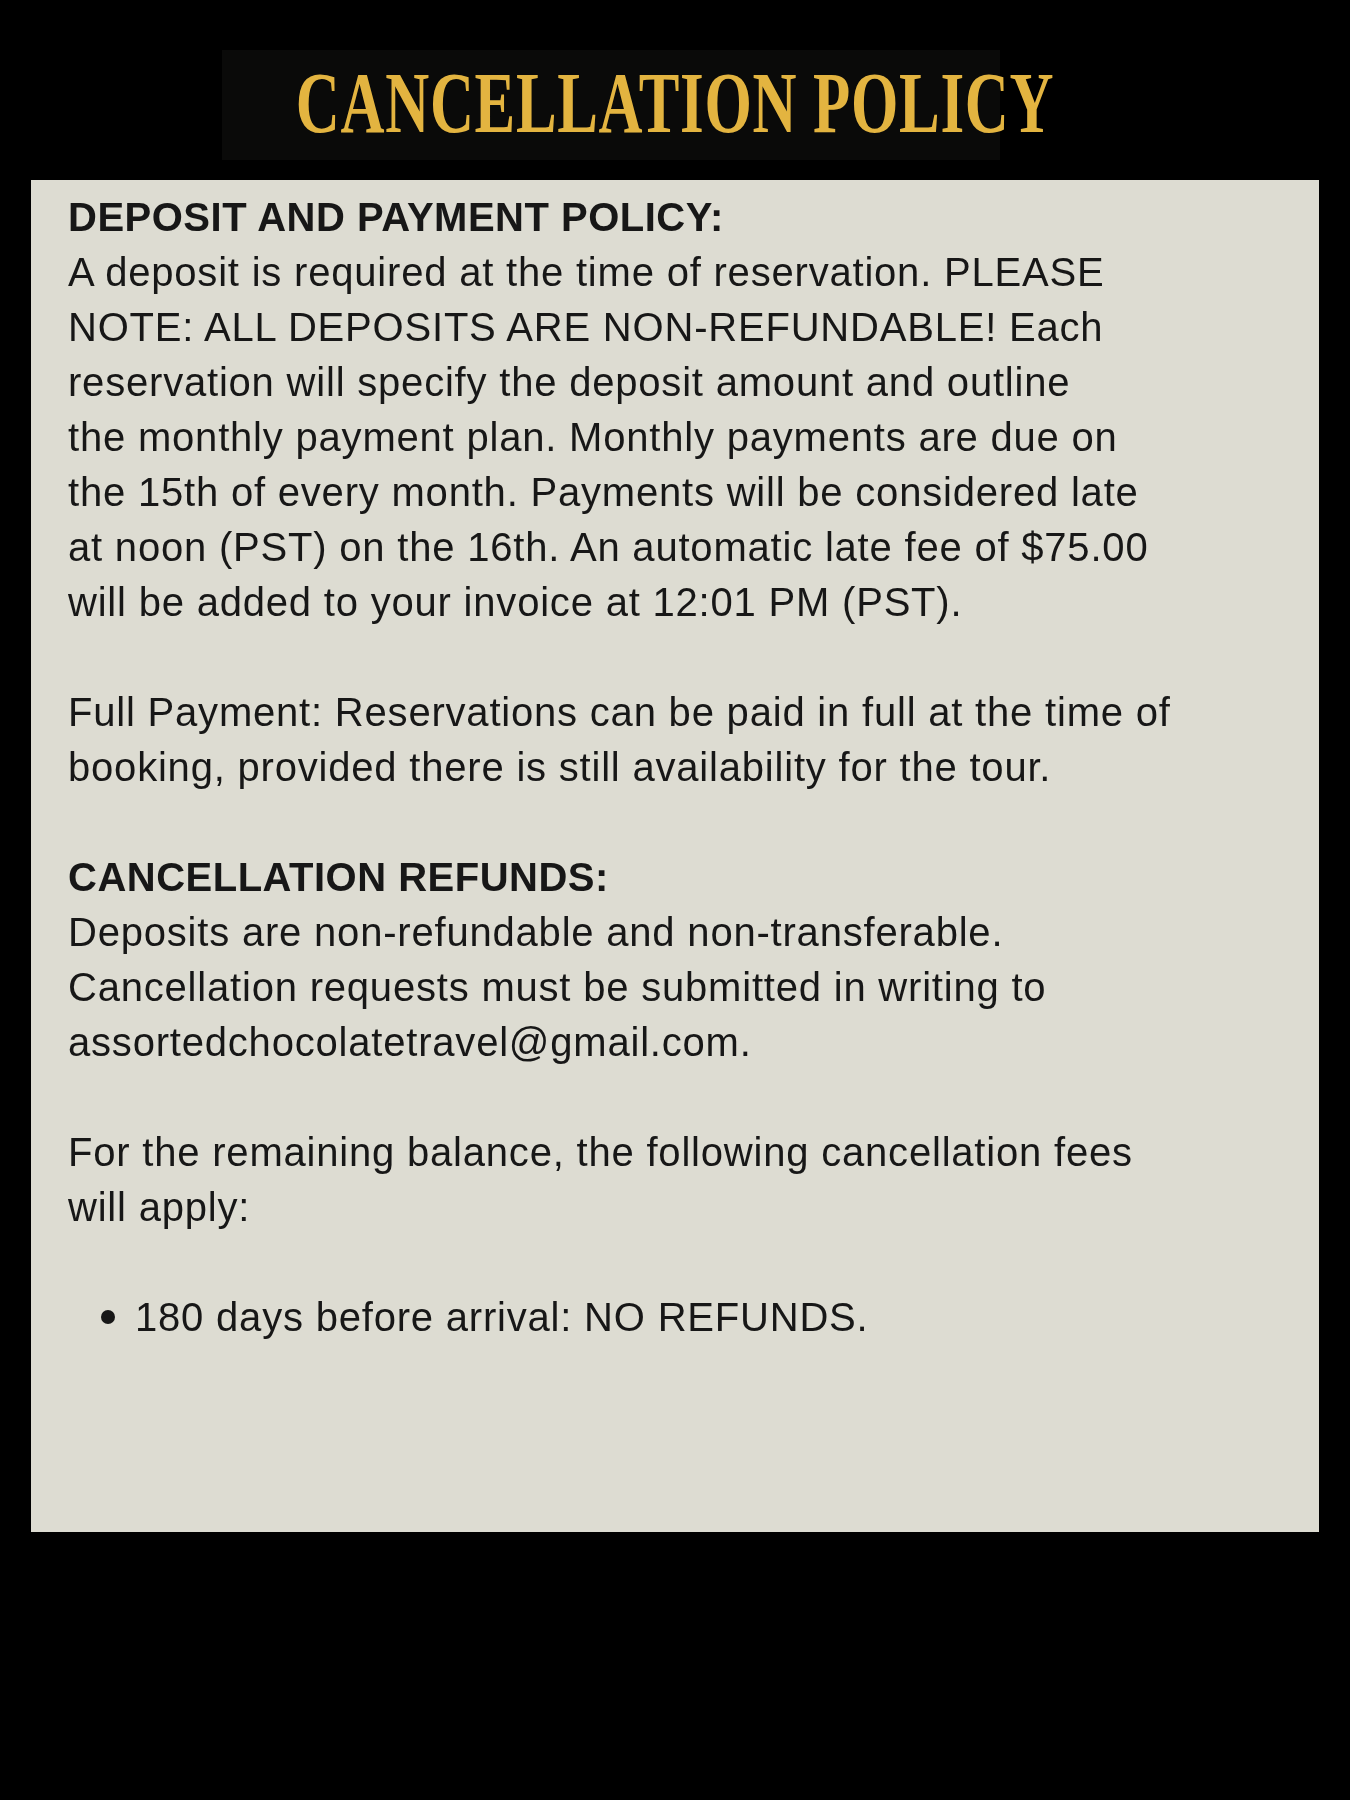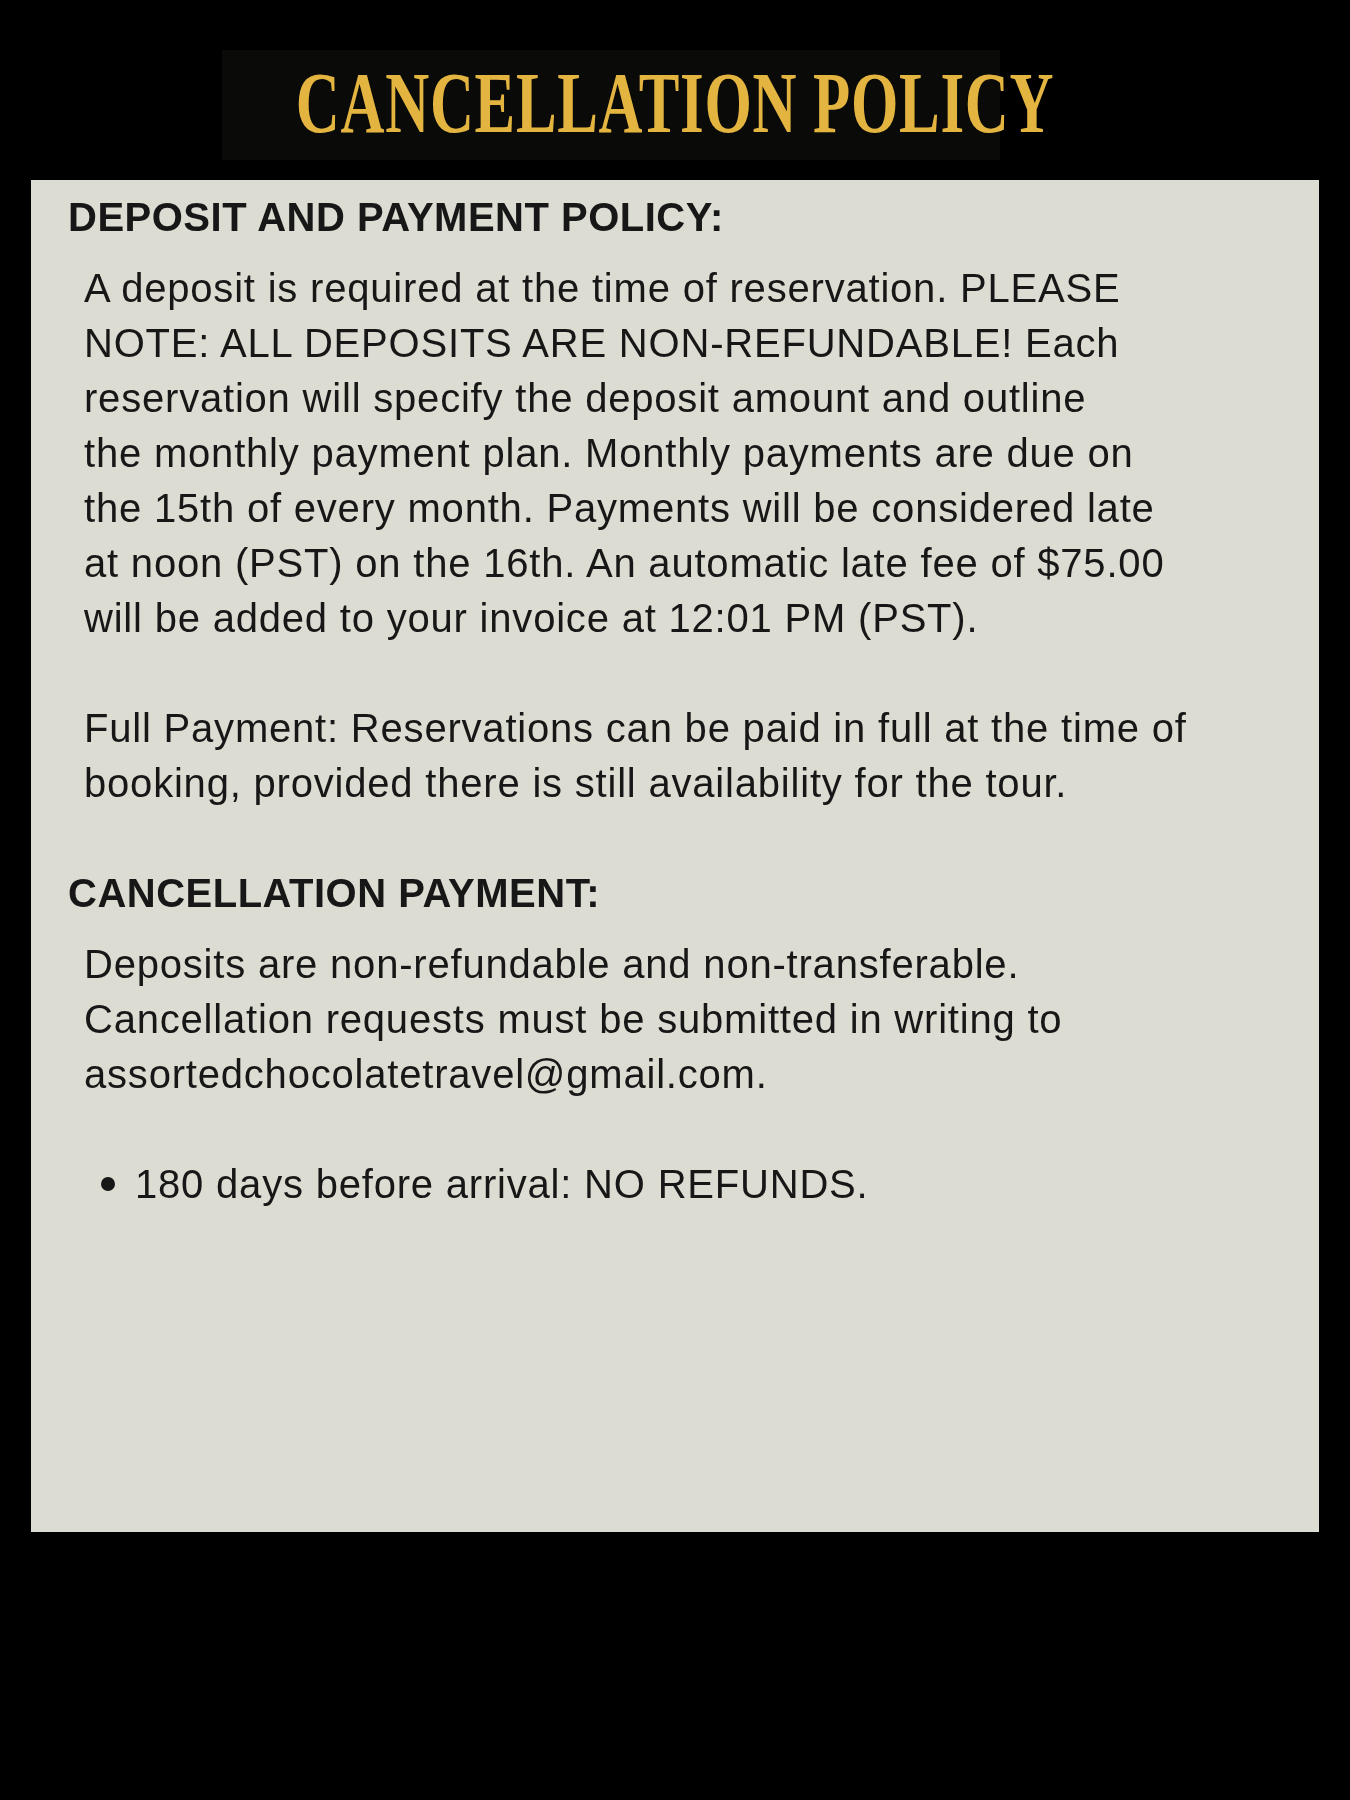--- a/index.html
+++ b/index.html
@@ -48,21 +48,21 @@
   }
   .heading {
     margin: 0;
     font-size: 40px;
     line-height: 55px;
     font-weight: 700;
     letter-spacing: 0.5px;
     white-space: pre;
   }
   .para {
-    margin: 16px;
+    margin: 0;
     font-size: 40px;
     line-height: 55px;
     font-weight: 400;
     letter-spacing: 0.8px;
     white-space: pre;
   }
   .gap { margin-top: 55px; }
   .fees {
     margin: 55px 0 0 0;
     padding: 0;
@@ -101,23 +101,25 @@
 reservation will specify the deposit amount and outline
 the monthly payment plan. Monthly payments are due on
 the 15th of every month. Payments will be considered late
 at noon (PST) on the 16th. An automatic late fee of $75.00
 will be added to your invoice at 12:01 PM (PST).</p>
 
     <p class="para gap">Full Payment: Reservations can be paid in full at the time of
 booking, provided there is still availability for the tour.</p>
 
 
-    <h2 class="heading gap">CANCELLATION PAYMENT:</h2>
+    <h2 class="heading gap">CANCELLATION REFUNDS:</h2>
     <p class="para">Deposits are non-refundable and non-transferable.
 Cancellation requests must be submitted in writing to
 assortedchocolatetravel@gmail.com.</p>
 
+    <p class="para gap">For the remaining balance, the following cancellation fees
+will apply:</p>
 
     <ul class="fees">
       <li class="fee"><span class="dot"></span><span>180 days before arrival: NO REFUNDS.</span></li>
     </ul>
   </section>
 </div>
 
 </body></html>

